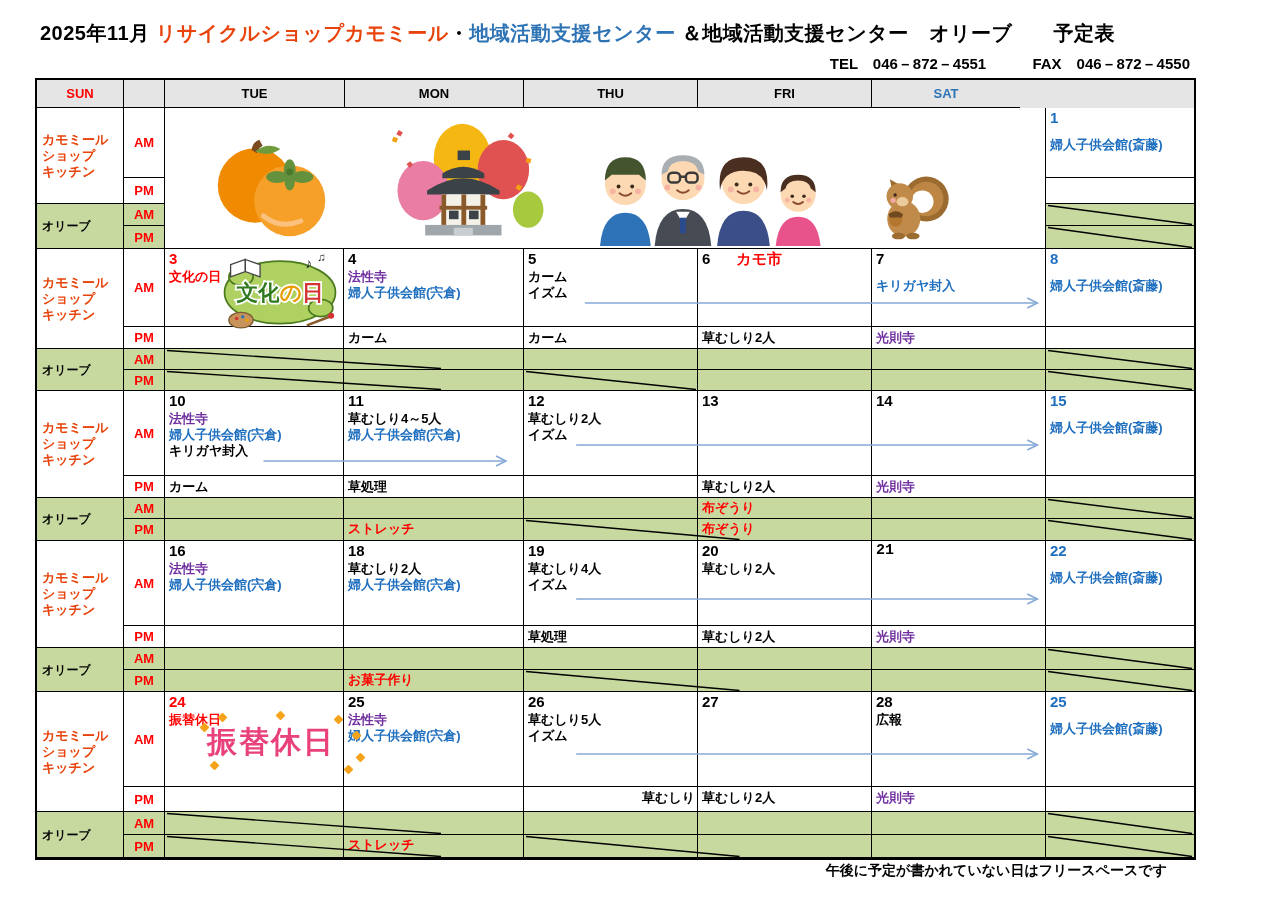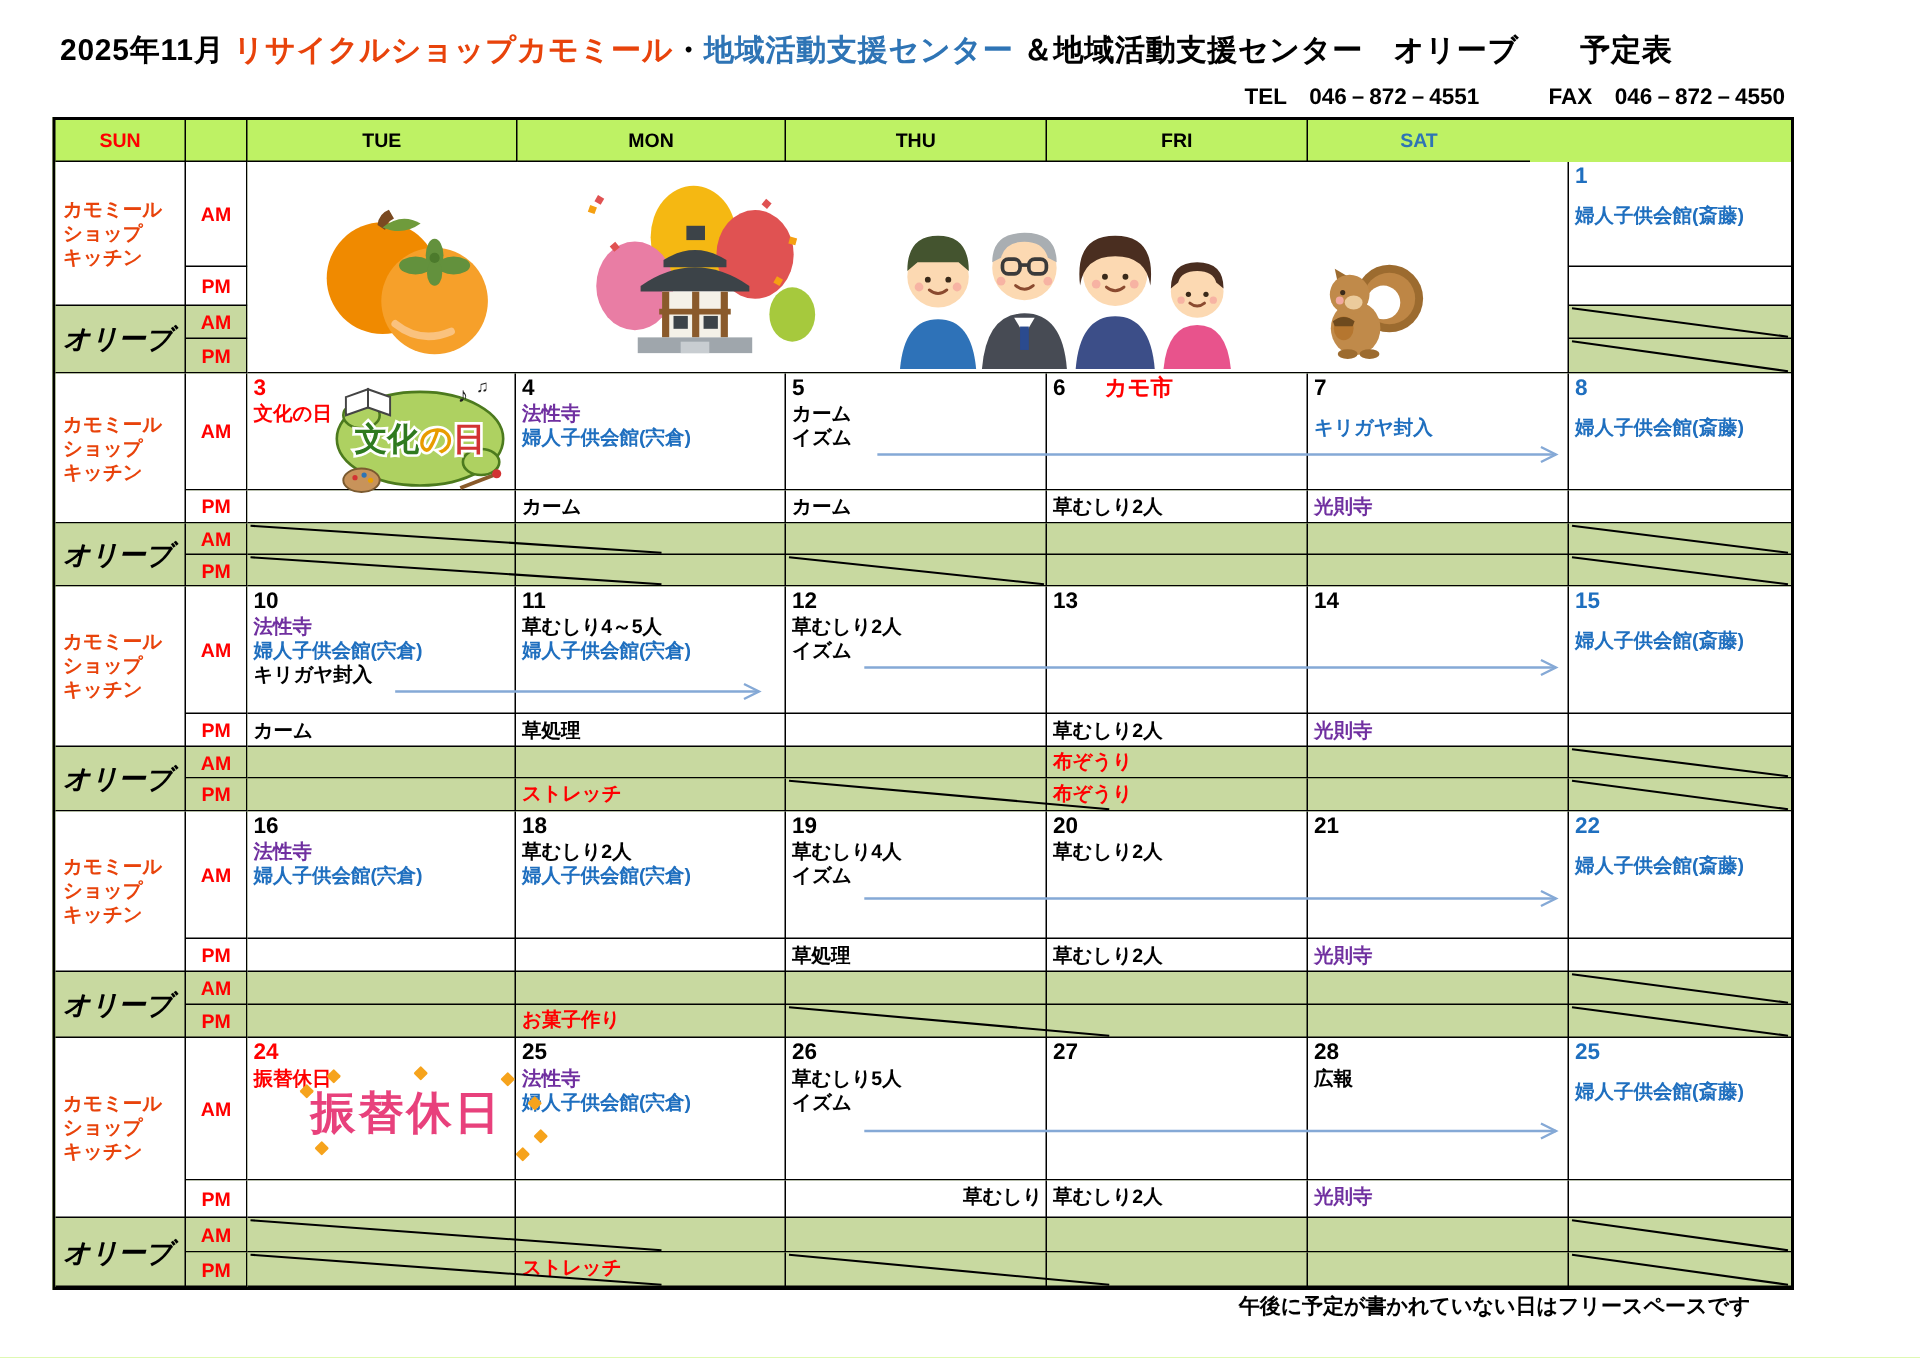--- a/index.html
+++ b/index.html
@@ -9,34 +9,34 @@
   }
   
   .title{position:absolute;left:40px;top:20px;font-size:20px;font-weight:bold;white-space:nowrap;letter-spacing:.5px;}
   .t-month,.t-dot,.t-rest{color:#000;}
   .t-shop{color:#E8430B;}
   .t-kitchen{color:#2E74B5;}
   .contact{position:absolute;right:90px;top:55px;font-size:15px;font-weight:bold;white-space:nowrap;}
   .contact .fax{margin-left:42px;}
   .footnote{position:absolute;right:113px;top:862px;font-size:14px;font-weight:bold;}
   
-  #calendar{position:absolute;left:35px;top:78px;width:1157px;border:2px solid #000;box-sizing:content-box;background:#bef264;}
+  #calendar{position:absolute;left:35px;top:78px;width:1157px;border:2px solid #000;box-sizing:content-box;background:#e5e5e5;}
   .hrow{display:flex;height:28px;}
   .hcell{box-sizing:border-box;border-right:1px solid #000;border-bottom:1px solid #000;
          display:flex;align-items:center;justify-content:center;font-size:13px;font-weight:bold;}
   .hcell.last{border-right:none;}
   .h-red{color:#FF0000;} .h-blue{color:#2E74B5;}
   .wblock{position:relative;display:grid;grid-template-columns:87px 41px 179px 180px 174px 174px 174px 148px;}
   .cell{box-sizing:border-box;border-right:1px solid #000;border-bottom:1px solid #000;position:relative;background:#fff;}
   .cell.last{border-right:none;}
   .olv{background:#C8D9A0;}
   .rowlabel{display:flex;flex-direction:column;justify-content:center;padding-left:5px;
             font-size:13px;font-weight:bold;line-height:16px;}
   .lbl-cham{color:#E8430B;}
-  .lbl-olive{color:#000;font-size:18px;font-style:italic;}
+  .lbl-olive{color:#000;font-size:12px;}
   .ampm{display:flex;align-items:center;justify-content:center;color:#FF0000;font-size:13px;font-weight:bold;}
   
   .am,.pm{padding:1px 2px 0 4px;font-size:13px;font-weight:bold;overflow:visible;}
   .numline{line-height:18px;}
   .num{font-size:15px;font-weight:bold;}
   .inl{margin-left:26px;font-size:15px;}
   .line{line-height:16px;white-space:nowrap;}
   .gapper{height:9px;}
   .c-k{color:#000;} .c-r{color:#FF0000;} .c-b{color:#1F6FBF;} .c-p{color:#7030A0;}
   .pm .line{line-height:19px;}
@@ -421,21 +421,21 @@
       <div class="cell pm" style="grid-area: 2 / 5;">
         <div class="line c-k">草処理</div>
       </div>
       <div class="cell am" style="grid-area: 1 / 6;">
         <div class="numline"><span class="num c-k">20</span></div>
         <div class="line c-k">草むしり2人</div>
       </div>
       <div class="cell pm" style="grid-area: 2 / 6;">
         <div class="line c-k">草むしり2人</div>
       </div>
-      <div class="cell am" style="grid-area: 1 / 7;">
+      <div class="cell am" style="grid-area: 1 / 7; font-family: Liberation Mono, monospace;">
         <div class="numline"><span class="num c-k">21</span></div>
       </div>
       <div class="cell pm" style="grid-area: 2 / 7;">
         <div class="line c-p">光則寺</div>
       </div>
       <div class="cell am last" style="grid-area: 1 / 8;">
         <div class="numline"><span class="num c-b">22</span></div>
         <div class="gapper"></div>
         <div class="line c-b">婦人子供会館(斎藤)</div>
       </div>

